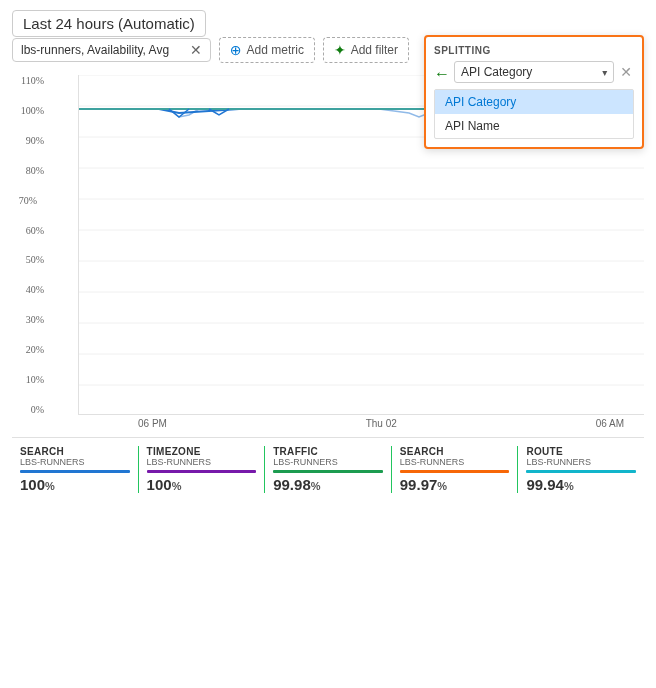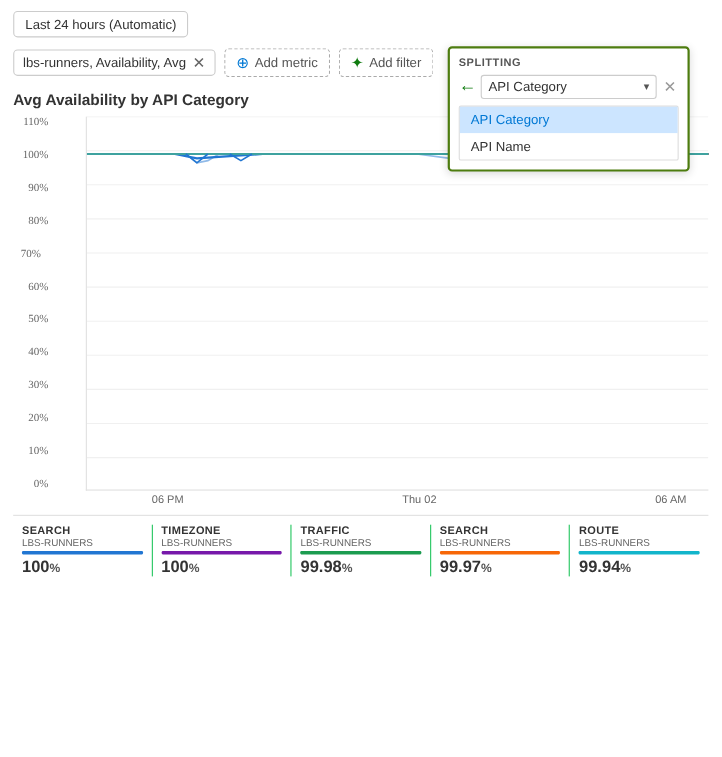--- a/index.html
+++ b/index.html
@@ -17,44 +17,43 @@
       background: #fff;
       padding: 10px 12px;
       position: relative;
     }
     .time-selector {
       display: inline-flex;
       align-items: center;
       border: 1px solid #ccc;
       border-radius: 4px;
       padding: 4px 10px;
-      font-size: 12px;
-      color: #333;
-      background: #fff;
-      cursor: pointer;
-      margin-bottom: 10px;
+      font-size: 15px;
+      color: #333;
+      background: #fff;
+      cursor: pointer;
     }
     .toolbar {
       display: flex;
       align-items: center;
       gap: 8px;
       margin-bottom: 12px;
       flex-wrap: wrap;
       position: relative;
     }
     .metric-tag {
       display: inline-flex;
       align-items: center;
       border: 1px solid #ccc;
       border-radius: 4px;
       padding: 4px 8px;
       font-size: 12px;
       color: #333;
       background: #fff;
-      gap: 6px;
+      gap: 21px;
     }
     .metric-tag .close-btn {
       cursor: pointer;
       color: #666;
       font-size: 14px;
       line-height: 1;
     }
     .add-metric-btn, .add-filter-btn {
       display: inline-flex;
       align-items: center;
@@ -62,23 +61,23 @@
       border: 1px dashed #aaa;
       border-radius: 4px;
       padding: 4px 10px;
       font-size: 12px;
       color: #555;
       background: #fff;
       cursor: pointer;
     }
     .splitting-panel {
       position: absolute;
-      right: 17px;
+      right: 0;
       top: -2px;
-      border: 2px solid #4d7c0f;
+      border: 2px solid #f97316;
       border-radius: 4px;
       background: #fff;
       z-index: 100;
       width: 220px;
       padding: 8px;
       box-shadow: 0 2px 8px rgba(0,0,0,0.15);
     }
     .splitting-label {
       font-size: 10px;
       font-weight: 600;
@@ -232,21 +231,20 @@
           <span>API Category</span>
         </div>
         <div class="dropdown-option">
           <span>API Name</span>
         </div>
       </div>
     </div>
   </div>
 
   
-  <div class="chart-title">Avg Availability by API Category</div>
 
   
   <div style="position:relative; margin-left:0;">
     <div style="display:flex;">
 
       <div style="width:36px; display:flex; flex-direction:column; justify-content:space-between; height:340px; padding-right:4px;font-family:Liberation Serif, serif;">
         <span style="font-size:10px;color:#666;text-align:right;">110%</span>
         <span style="font-size:10px;color:#666;text-align:right;">100%</span>
         <span style="font-size:10px;color:#666;text-align:right;">90%</span>
         <span style="font-size:10px;color:#666;text-align:right;">80%</span>

